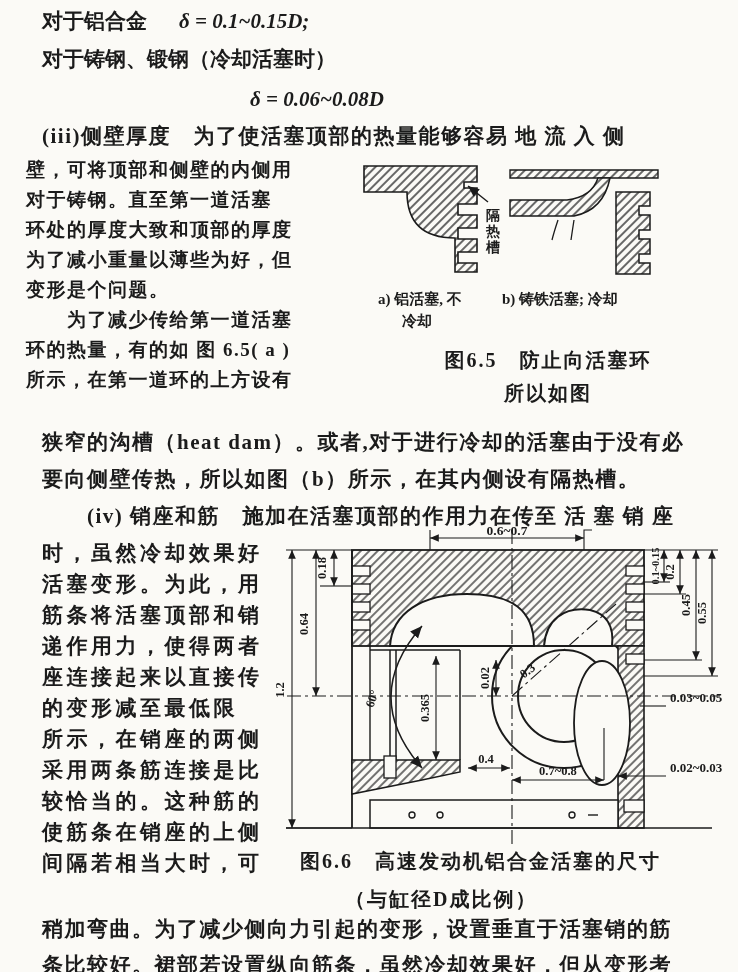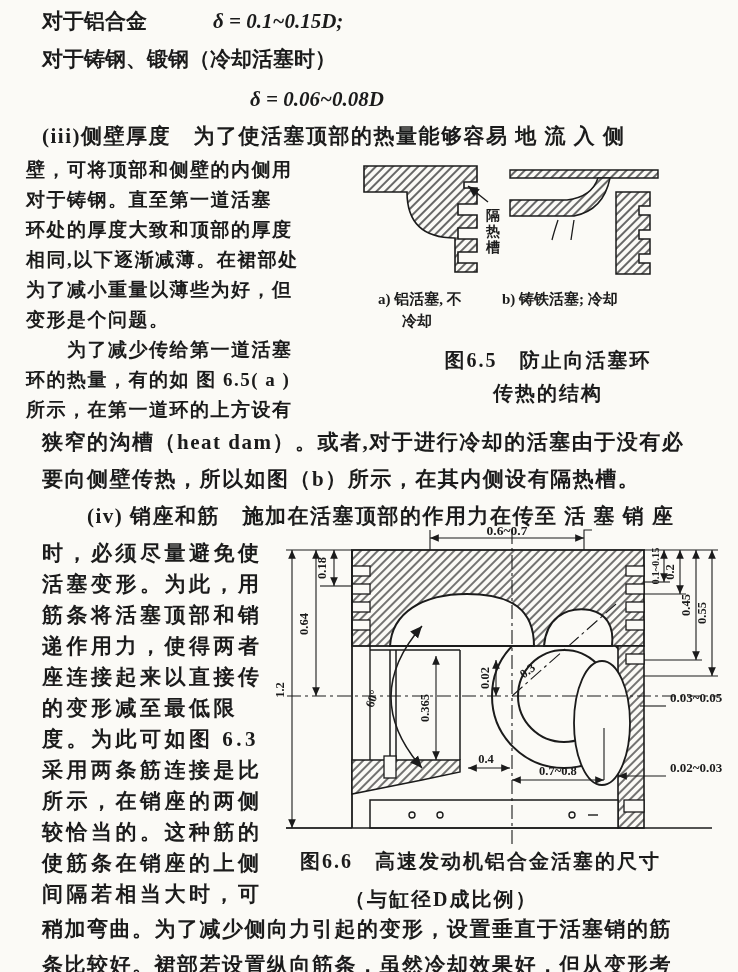--- a/index.html
+++ b/index.html
@@ -19,30 +19,29 @@
   .caption{position:absolute;font-size:20px;letter-spacing:2px;}
   .formula{font-style:italic;font-family:"Liberation Serif","DejaVu Serif",serif;}
   svg{position:absolute;overflow:visible;}
   svg text{font-family:"Liberation Serif","DejaVu Serif",serif;font-weight:700;fill:#1b1b1b;}
 </style>
 </head>
 <body>
 
 <div id="page">
 
-  <div class="ln" style="left:42px;top:8px;"><span>对于铝合金</span><span class="formula" style="margin-left:66px;">δ = 0.1~0.15D;</span></div>
+  <div class="ln" style="left:42px;top:8px;"><span>对于铝合金</span><span class="formula" style="margin-left:32px;">δ = 0.1~0.15D;</span></div>
   <div class="ln" style="left:42px;top:46px;">对于铸钢、锻钢（冷却活塞时）</div>
   <div class="ln formula" style="left:250px;top:86px;">δ = 0.06~0.08D</div>
   <div class="ln" style="left:42px;top:123px;letter-spacing:1.5px;">(iii)侧壁厚度　为了使活塞顶部的热量能够容易 地 流 入 侧</div>
 
   <div class="block col1">
     <div>壁，可将顶部和侧壁的内侧用</div>
     <div>对于铸钢。直至第一道活塞</div>
     <div>环处的厚度大致和顶部的厚度</div>
-    <div>相同,以下逐渐减薄。在裙部处</div>
     <div>为了减小重量以薄些为好，但</div>
     <div>变形是个问题。</div>
     <div>　　为了减少传给第一道活塞</div>
     <div>环的热量，有的如 图 6.5( a )</div>
     <div>所示，在第一道环的上方设有</div>
   </div>
 
   <svg style="left:362px;top:162px;" width="300" height="172" viewBox="0 0 300 172">
     <defs>
       <pattern id="h5" patternUnits="userSpaceOnUse" width="6" height="6" patternTransform="rotate(45)">
@@ -65,38 +64,37 @@
     <path d="M148,38 H205 C222,36 232,28 236,16 L248,16 C244,36 232,50 212,54 L148,54 Z" fill="url(#h5)" stroke="#1b1b1b" stroke-width="1.5"></path>
     <path d="M254,30 H288 V44 h-11 v9 h11 V68 h-11 v9 h11 V92 h-11 v9 h11 V112 H254 Z" fill="url(#h5)" stroke="#1b1b1b" stroke-width="1.5"></path>
     <path d="M196,58 q-4,12 -6,20" fill="none" stroke="#1b1b1b" stroke-width="1.3"></path>
     <path d="M212,58 q-2,13 -3,20" fill="none" stroke="#1b1b1b" stroke-width="1.3"></path>
 
     <text x="16" y="142" font-size="15">a) 铝活塞, 不</text>
     <text x="40" y="164" font-size="15">冷却</text>
     <text x="140" y="142" font-size="15">b) 铸铁活塞; 冷却</text>
   </svg>
   <div class="caption" style="left:408px;top:347px;width:280px;text-align:center;">图6.5　防止向活塞环</div>
-  <div class="caption" style="left:408px;top:380px;width:280px;text-align:center;">传热的结构</div>
+  <div class="caption" style="left:408px;top:380px;width:280px;text-align:center;">所以如图</div>
 
   <div class="block full1">
     <div>狭窄的沟槽（heat dam）。或者,对于进行冷却的活塞由于没有必</div>
     <div>要向侧壁传热，所以如图（b）所示，在其内侧设有隔热槽。</div>
     <div>　　(iv) 销座和筋　施加在活塞顶部的作用力在传至 活 塞 销 座</div>
   </div>
 
   <div class="block col2">
-    <div>时，必须尽量避免使</div>
+    <div>时，虽然冷却效果好</div>
     <div>活塞变形。为此，用</div>
     <div>筋条将活塞顶部和销</div>
     <div>递作用力，使得两者</div>
     <div>座连接起来以直接传</div>
     <div>的变形减至最低限</div>
-    <div>度。为此可如图 6.3</div>
+    <div>所示，在销座的两侧</div>
     <div>采用两条筋连接是比</div>
-    <div>所示，在销座的两侧</div>
     <div>较恰当的。这种筋的</div>
     <div>使筋条在销座的上侧</div>
     <div>间隔若相当大时，可</div>
   </div>
 
   <svg style="left:272px;top:528px;" width="466" height="318" viewBox="0 0 466 318">
     <defs>
       <pattern id="h6" patternUnits="userSpaceOnUse" width="6" height="6" patternTransform="rotate(45)">
         <rect width="6" height="6" fill="#fbfaf6"></rect>
         <line x1="1" y1="0" x2="1" y2="6" stroke="#2a2a2a" stroke-width="1.3"></line>

